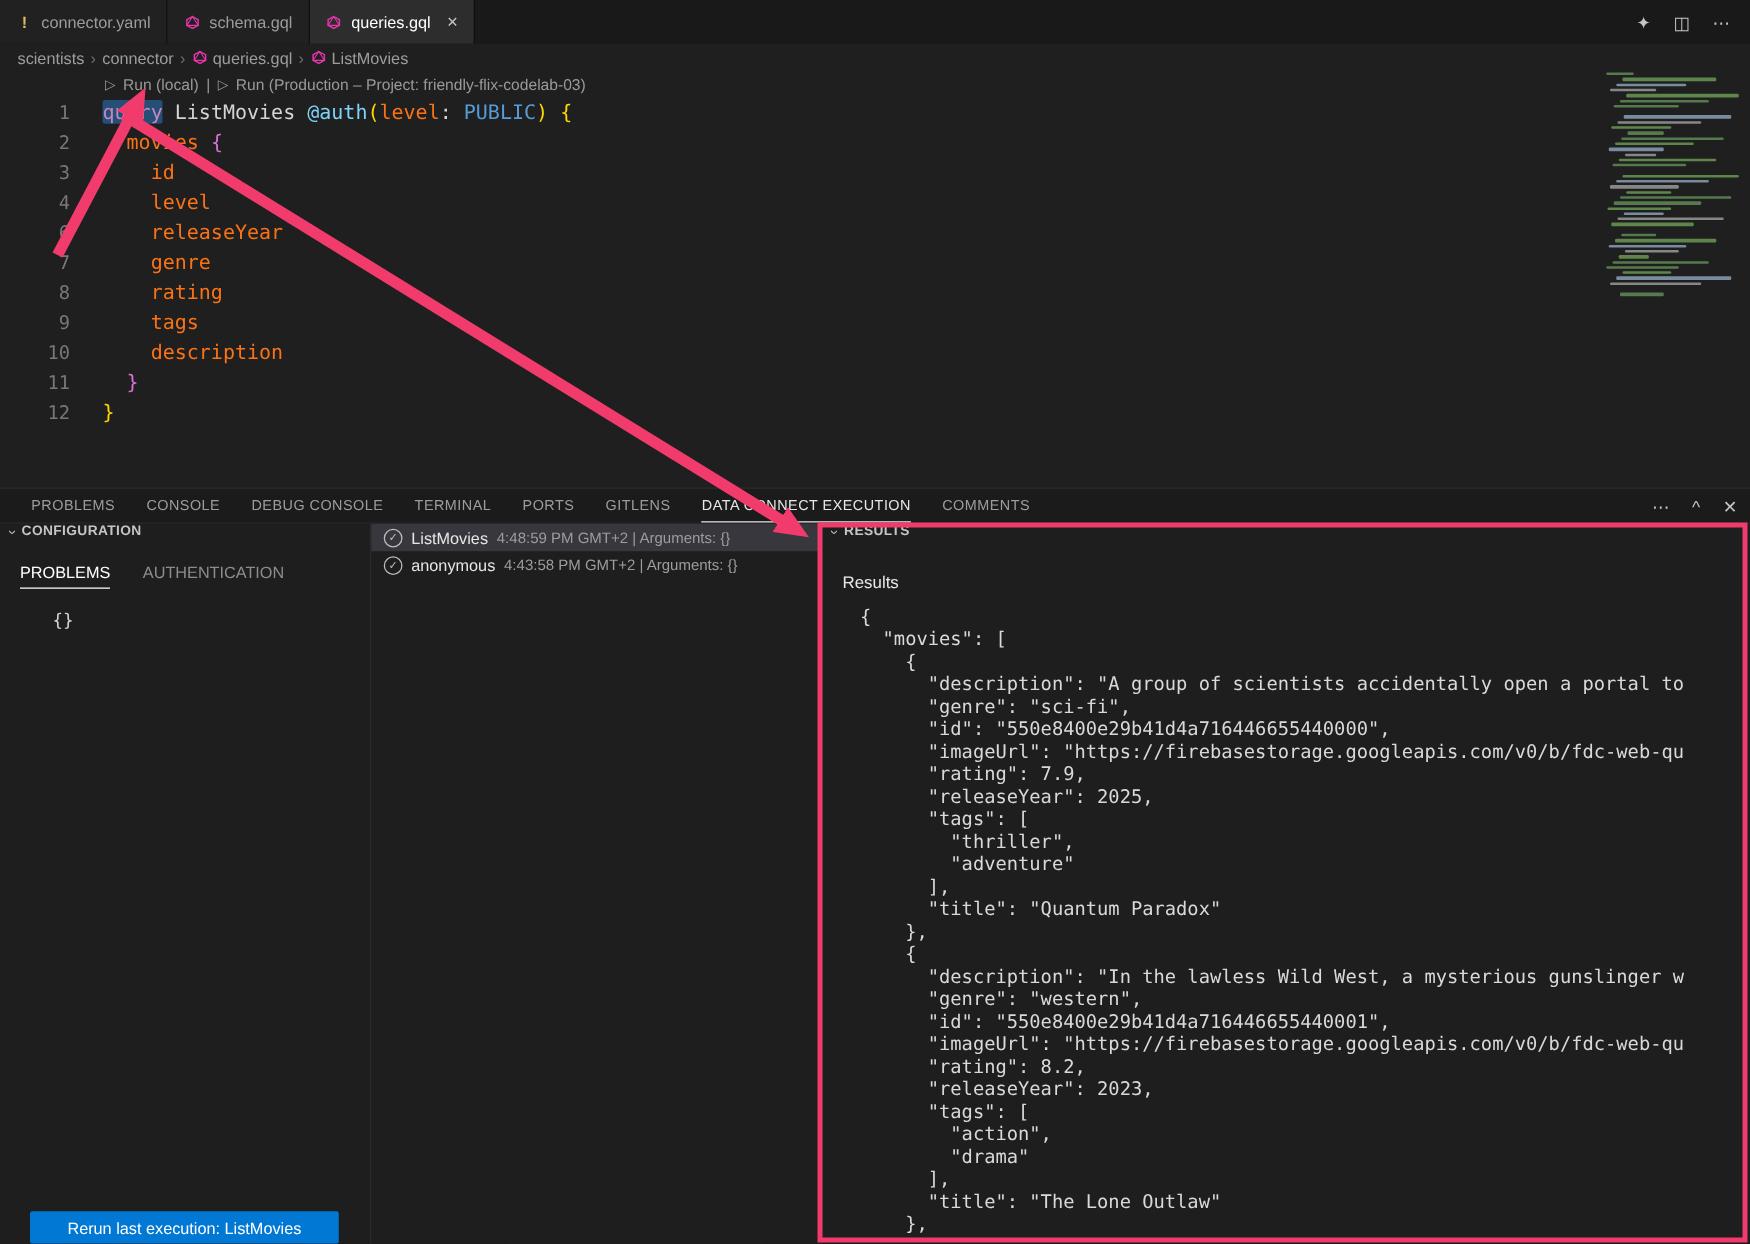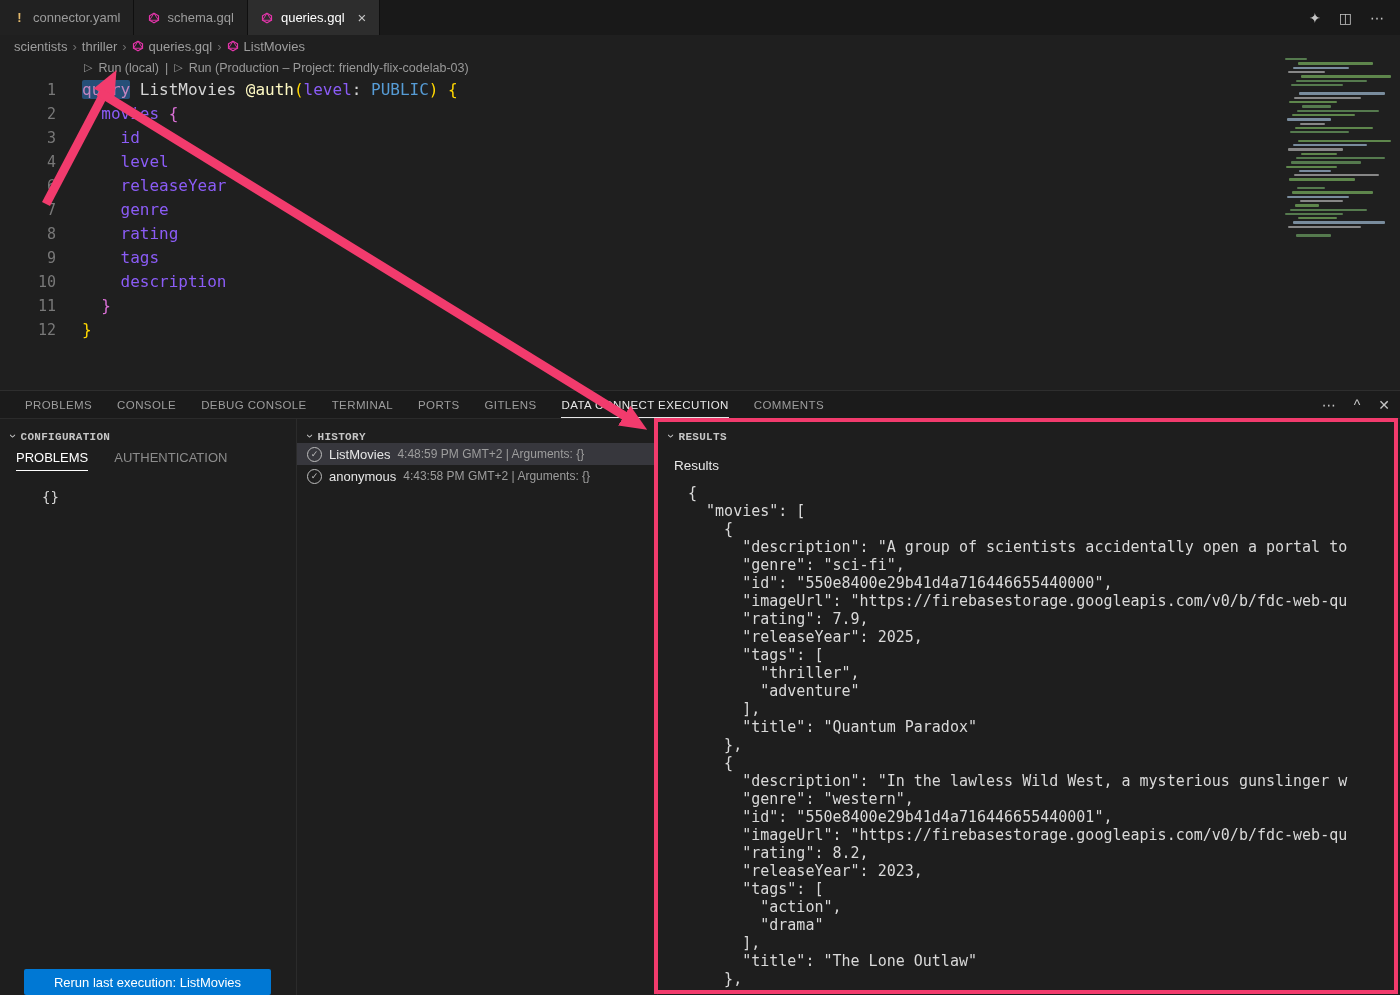--- a/index.html
+++ b/index.html
@@ -27,40 +27,40 @@
   
   .editor{position:absolute;top:57px;left:0;right:0;height:333px;background:#1f1f1f;overflow:hidden;}
   .codelens{height:21px;display:flex;align-items:center;gap:6px;padding-left:84px;
     color:#999999;font-size:12.5px;}
   .codelens .play{font-size:11px;color:#999;}
   .codelens .lens-link{cursor:pointer;}
   .code-line{display:flex;height:24px;line-height:24px;}
   .ln{width:56px;flex:none;text-align:right;color:#787878;font-size:15px;
     font-family:"DejaVu Sans Mono", monospace;}
   .code{margin-left:26px;white-space:pre;font-size:16px;font-family:"DejaVu Sans Mono", monospace;}
-  .tok-kw{color:#c586c0}.tok-pl{color:#d4d4d4}.tok-fn{color:#fef9c3}.tok-at{color:#8b5cf6}
+  .tok-kw{color:#c586c0}.tok-pl{color:#d4d4d4}.tok-fn{color:#7dd3fc}.tok-at{color:#f97316}
   .tok-ct{color:#569cd6}.tok-b1{color:#ffd700}.tok-b2{color:#da70d6}
   .hl{background:#264f78;border-radius:2px;}
 
   
   .minimap{position:absolute;top:1px;right:0;width:117px;height:186px;}
   .mm-bar{position:absolute;height:2.4px;border-radius:1px;opacity:.85;}
 
   
   .panel{position:absolute;top:390px;left:0;right:0;bottom:0;background:#1b1b1b;border-top:1px solid #2e2e2e;}
   .panel-tabs{height:27px;display:flex;align-items:center;gap:25px;padding-left:25px;
     font-size:11.5px;letter-spacing:.4px;color:#9d9d9d;border-bottom:1px solid #2b2b2b;}
   .ptab{cursor:pointer;height:100%;display:flex;align-items:center;}
   .ptab.active{color:#e7e7e7;box-shadow:inset 0 -1px 0 #e7e7e7;}
   .panel-actions{position:absolute;right:10px;top:0;height:27px;display:flex;gap:18px;
     align-items:center;color:#c5c5c5;font-size:14px;}
   .panel-actions span{cursor:pointer;}
   .panel-body{position:absolute;top:28px;left:0;right:0;bottom:0;display:flex;background:#1e1e1e;}
-  .col-header{height:24px;display:flex;align-items:flex-end;gap:5px;padding-left:8px;
-    font-size:11px;font-weight:bold;color:#c5c5c5;letter-spacing:.3px;font-family:Liberation Mono, monospace;}
+  .col-header{height:24px;display:flex;align-items:flex-start;gap:5px;padding-left:8px;
+    font-size:11px;font-weight:bold;color:#c5c5c5;letter-spacing:.3px;}
   .chev{display:inline-block;transform:rotate(90deg);font-size:12px;font-weight:normal;color:#c5c5c5;}
 
   .col-config{width:296px;flex:none;border-right:1px solid #2b2b2b;position:relative;}
   .cfg-tabs{display:flex;gap:26px;padding-left:16px;margin-top:7px;font-size:13px;color:#8c8c8c;}
   .cfg-tab{padding-bottom:5px;cursor:pointer;}
   .cfg-tab.active{color:#ffffff;border-bottom:1px solid #ffffff;}
   .cfg-value{margin:18px 0 0 42px;font-family:"DejaVu Sans Mono", monospace;font-size:14px;color:#d4d4d4;}
 
   .col-history{width:360px;flex:none;border-right:1px solid #2b2b2b;}
   .hist-row{height:22px;display:flex;align-items:center;gap:7px;padding-left:10px;font-size:13px;cursor:pointer;}
@@ -122,21 +122,21 @@
       <span>⋯</span>
     </div>
   </div>
 
   <div class="breadcrumbs" id="breadcrumbs">
       <span class="crumb">
         <span>scientists</span>
       </span>
       <span class="crumb-sep">›</span>
       <span class="crumb">
-        <span>thriller</span>
+        <span>connector</span>
       </span>
       <span class="crumb-sep">›</span>
       <span class="crumb">
         <span class="tab-icon">
           <svg width="12" height="12" viewBox="0 0 24 24">
             <polygon points="12,2.5 21,7.5 21,16.5 12,21.5 3,16.5 3,7.5" fill="none" stroke="#e535ab" stroke-width="2.4"></polygon>
             <path d="M12 2.5 L21 16.5 L3 16.5 Z" fill="none" stroke="#e535ab" stroke-width="1.8"></path>
           </svg>
         </span>
         <span>queries.gql</span>
@@ -273,24 +273,20 @@
           <span>CONFIGURATION</span>
         </div>
         <div class="cfg-tabs">
           <span class="cfg-tab active">PROBLEMS</span>
           <span class="cfg-tab">AUTHENTICATION</span>
         </div>
         <div class="cfg-value">{}</div>
       </div>
 
       <div class="col-history">
-        <div class="col-header">
-          <span class="chev">›</span>
-          <span>HISTORY</span>
-        </div>
         <div id="history-list">
             <div class="hist-row sel">
               <span class="check">✓</span>
               <span class="hist-name">ListMovies</span>
               <span class="hist-meta">4:48:59 PM GMT+2 | Arguments: {}</span>
             </div>
             <div class="hist-row">
               <span class="check">✓</span>
               <span class="hist-name">anonymous</span>
               <span class="hist-meta">4:43:58 PM GMT+2 | Arguments: {}</span>

